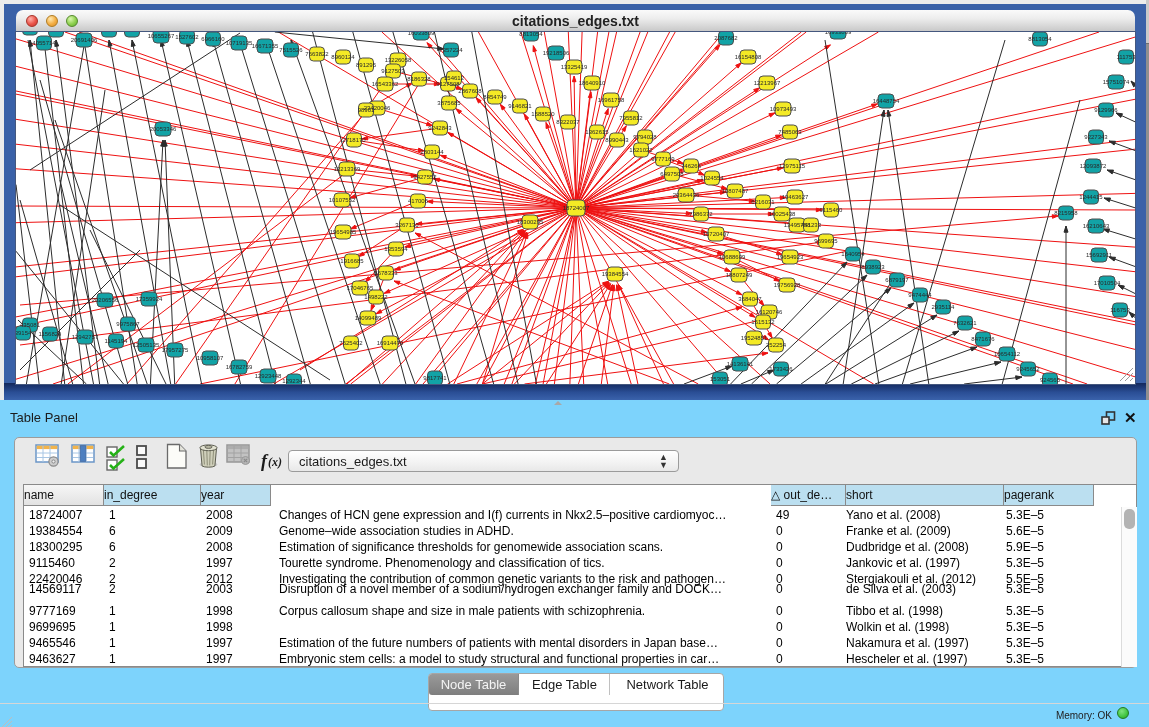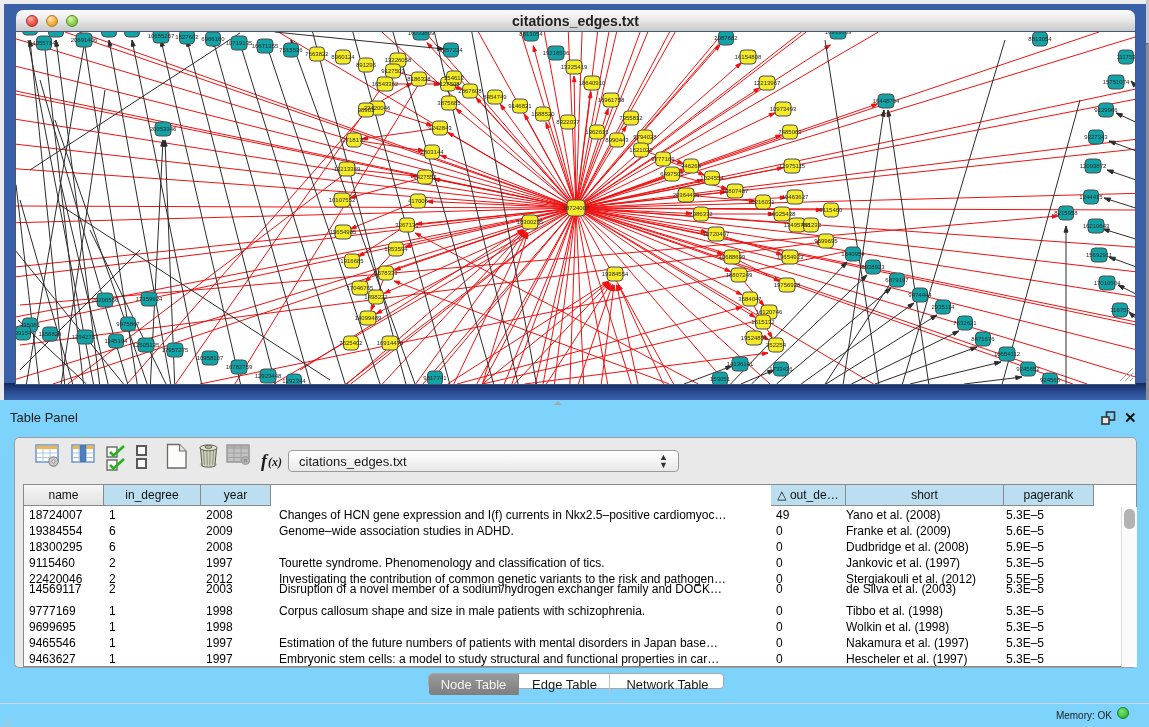--- a/index.html
+++ b/index.html
@@ -33,33 +33,33 @@
 #toolbar{position:absolute;left:0;top:0;width:100%;height:45px}
 #combo{position:absolute;left:273px;top:12px;width:391px;height:22px;
  background:linear-gradient(#ffffff,#f2f2f2 60%,#e8e8e8);border:1px solid #9b9b9b;border-radius:4px;
  font-size:13px;color:#1a1a1a;padding:3px 0 0 10px}
 #combo .ar{position:absolute;right:10px;top:2px;font-size:9px;color:#333;line-height:8px}
 
 #tbl{position:absolute;left:8px;top:46px;width:1114px;height:183px;
  background:#ffffff;border:1px solid #8a8a8a}
 .th{position:absolute;top:0;height:21px;border-right:1px solid #8a8a8a;
  border-bottom:1px solid #8a8a8a;background:#bbdff0;font-size:12px;color:#111;
- text-align:center;padding-top:3px}
+ padding-top:3px}
 .th0{left:0;width:80px;background:linear-gradient(#f6f6f6,#e2e2e2)}
 .th1{left:80px;width:97px}.th2{left:177px;width:70px}.th3{left:247px;width:500px}
 .th4{left:747px;width:75px}.th5{left:822px;width:158px}.th6{left:980px;width:90px}
 .tr{position:absolute;left:0;width:1096px;height:16px;font-size:12px;color:#000}
 .c{position:absolute;top:1px;white-space:nowrap;overflow:hidden}
 .c0{left:5px;width:74px}.c1{left:85px;width:90px}.c2{left:182px;width:64px}
 .c3{left:255px;width:490px}.c4{left:752px;width:70px}
 .c5{left:822px;width:158px;text-align:left}.c6{left:982px;width:88px}
 #sb{position:absolute;left:1097px;top:22px;width:16px;height:160px;border-left:1px solid #dcdcdc;background:#fbfbfb}
 #thumb{position:absolute;left:2px;top:2px;width:11px;height:20px;background:#b3b3b3;border-radius:5px}
 
-#tabs{position:absolute;left:428px;top:273px;width:296px;height:16px;
+#tabs{position:absolute;left:428px;top:273px;width:296px;height:38px;
  background:#ffffff;border:1px solid #a6a6a6;border-radius:4px;font-size:13px}
 #tabs .seg{position:absolute;top:0;height:21px;padding-top:3px;text-align:center}
 #seg1{left:0;width:90px;background:linear-gradient(#9a9a9a,#7e7e7e);color:#f4f4f4;
  border-radius:3px 0 0 3px;border-right:1px solid #8b8b8b}
 #seg2{left:91px;width:90px;color:#1a1a1a;border-right:1px solid #c0c0c0}
 #seg3{left:182px;width:113px;color:#1a1a1a}
 #mem{position:absolute;left:1052px;top:310px;width:60px;text-align:right;font-size:10px;color:#222}
 #memdot{position:absolute;left:1117px;top:307px;width:12px;height:12px;border-radius:50%;
  background:radial-gradient(circle at 38% 32%,#7fe47f,#3cc13c 65%,#2b9e2b);border:1px solid #217a21}
 </style></head>
@@ -763,20 +763,21 @@
               <div class="c c2">2009</div>
               <div class="c c3">Genome–wide association studies in ADHD.</div>
               <div class="c c4">0</div>
               <div class="c c5">Franke et al. (2009)</div>
               <div class="c c6">5.6E–5</div>
             </div>
 <div class="tr" style="top:32px">
               <div class="c c0">18300295</div>
               <div class="c c1">6</div>
               <div class="c c2">2008</div>
+              <div class="c c3">Estimation of significance thresholds for genomewide association scans.</div>
               <div class="c c4">0</div>
               <div class="c c5">Dudbridge et al. (2008)</div>
               <div class="c c6">5.9E–5</div>
             </div>
 <div class="tr" style="top:48px">
               <div class="c c0">9115460</div>
               <div class="c c1">2</div>
               <div class="c c2">1997</div>
               <div class="c c3">Tourette syndrome. Phenomenology and classification of tics.</div>
               <div class="c c4">0</div>

